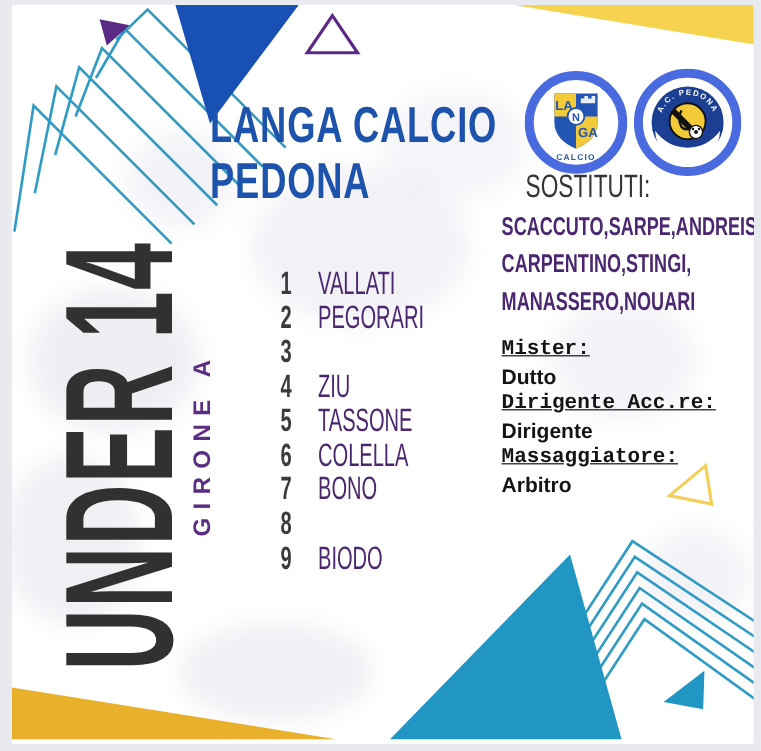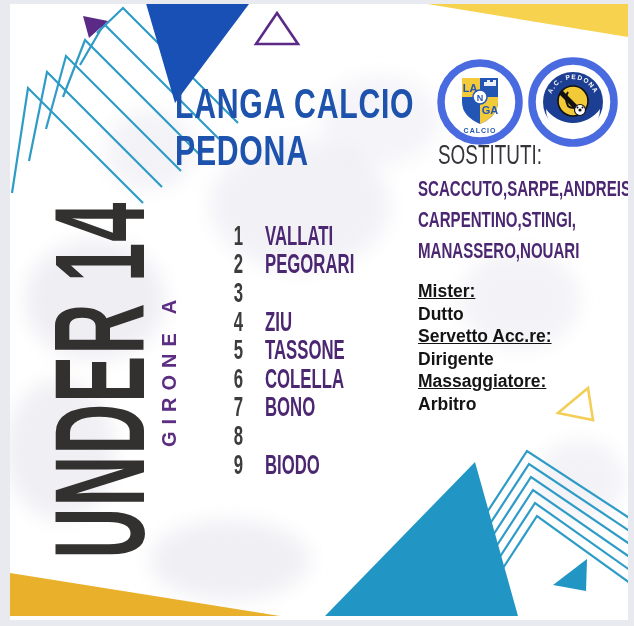--- a/index.html
+++ b/index.html
@@ -12,27 +12,27 @@
   
   .title{left:165px;top:76px;color:#1d53ad;font-weight:bold;font-size:42px;line-height:47px;letter-spacing:1px;}
   
   .logo{position:absolute;}
   
   .subs-head{left:408px;top:136px;color:#35343a;font-weight:normal;font-size:27px;margin-left:20px;}
   .subs-lines{left:408px;top:170px;color:#4b2771;font-weight:bold;font-size:21.5px;line-height:31px;}
   .subs-lines .cond{display:block;transform:scaleX(0.70);}
   
   .staff{left:408px;top:276px;color:#141414;font-size:17.5px;line-height:22.6px;font-weight:bold;}
-  .staff .role{text-decoration:underline;}
+  .staff .role{text-decoration:underline;font-family:Liberation Mono, monospace;}
   
   .lineup{left:195px;top:218px;}
   .lrow{display:flex;align-items:center;height:28.6px;}
   .lnum{width:38px;text-align:right;color:#3d3b3c;font-weight:bold;font-size:27px;}
   .lnum .cond{transform-origin:100% 50%;transform:scaleX(0.62);}
-  .lname{margin-left:22px;color:#4b2771;font-weight:bold;font-size:27px;}
+  .lname{margin-left:22px;color:#4b2771;font-weight:normal;font-size:27px;}
   .lname .cond{transform:scaleX(0.62);}
   
   .under{left:-240px;top:311px;width:660px;height:130px;text-align:center;
          color:#33312f;font-weight:bold;font-size:128px;line-height:130px;letter-spacing:2px;
          transform:rotate(-90deg) scaleX(0.55);transform-origin:center;white-space:nowrap;}
   .girone{left:74px;top:355px;width:170px;height:22px;text-align:center;
           color:#5b2d83;font-weight:bold;font-size:20px;line-height:22px;letter-spacing:7px;
           transform:rotate(-90deg);transform-origin:center;white-space:nowrap;}
 </style>
 </head>
@@ -141,21 +141,21 @@
     </div>
     <div class="abs subs-lines">
         <span class="cond">SCACCUTO,SARPE,ANDREIS,</span>
         <span class="cond">CARPENTINO,STINGI,</span>
         <span class="cond">MANASSERO,NOUARI</span>
       </div>
 
     <div class="abs staff">
         <div class="role">Mister:</div>
         <div>Dutto</div>
-        <div class="role">Servetto Acc.re:</div>
+        <div class="role">Dirigente Acc.re:</div>
         <div>Dirigente</div>
         <div class="role">Massaggiatore:</div>
         <div>Arbitro</div>
       </div>
 
     <div class="abs lineup">
         <div class="lrow">
           <div class="lnum"><span class="cond">1</span></div>
           <div class="lname"><span class="cond">VALLATI</span></div>
         </div>

